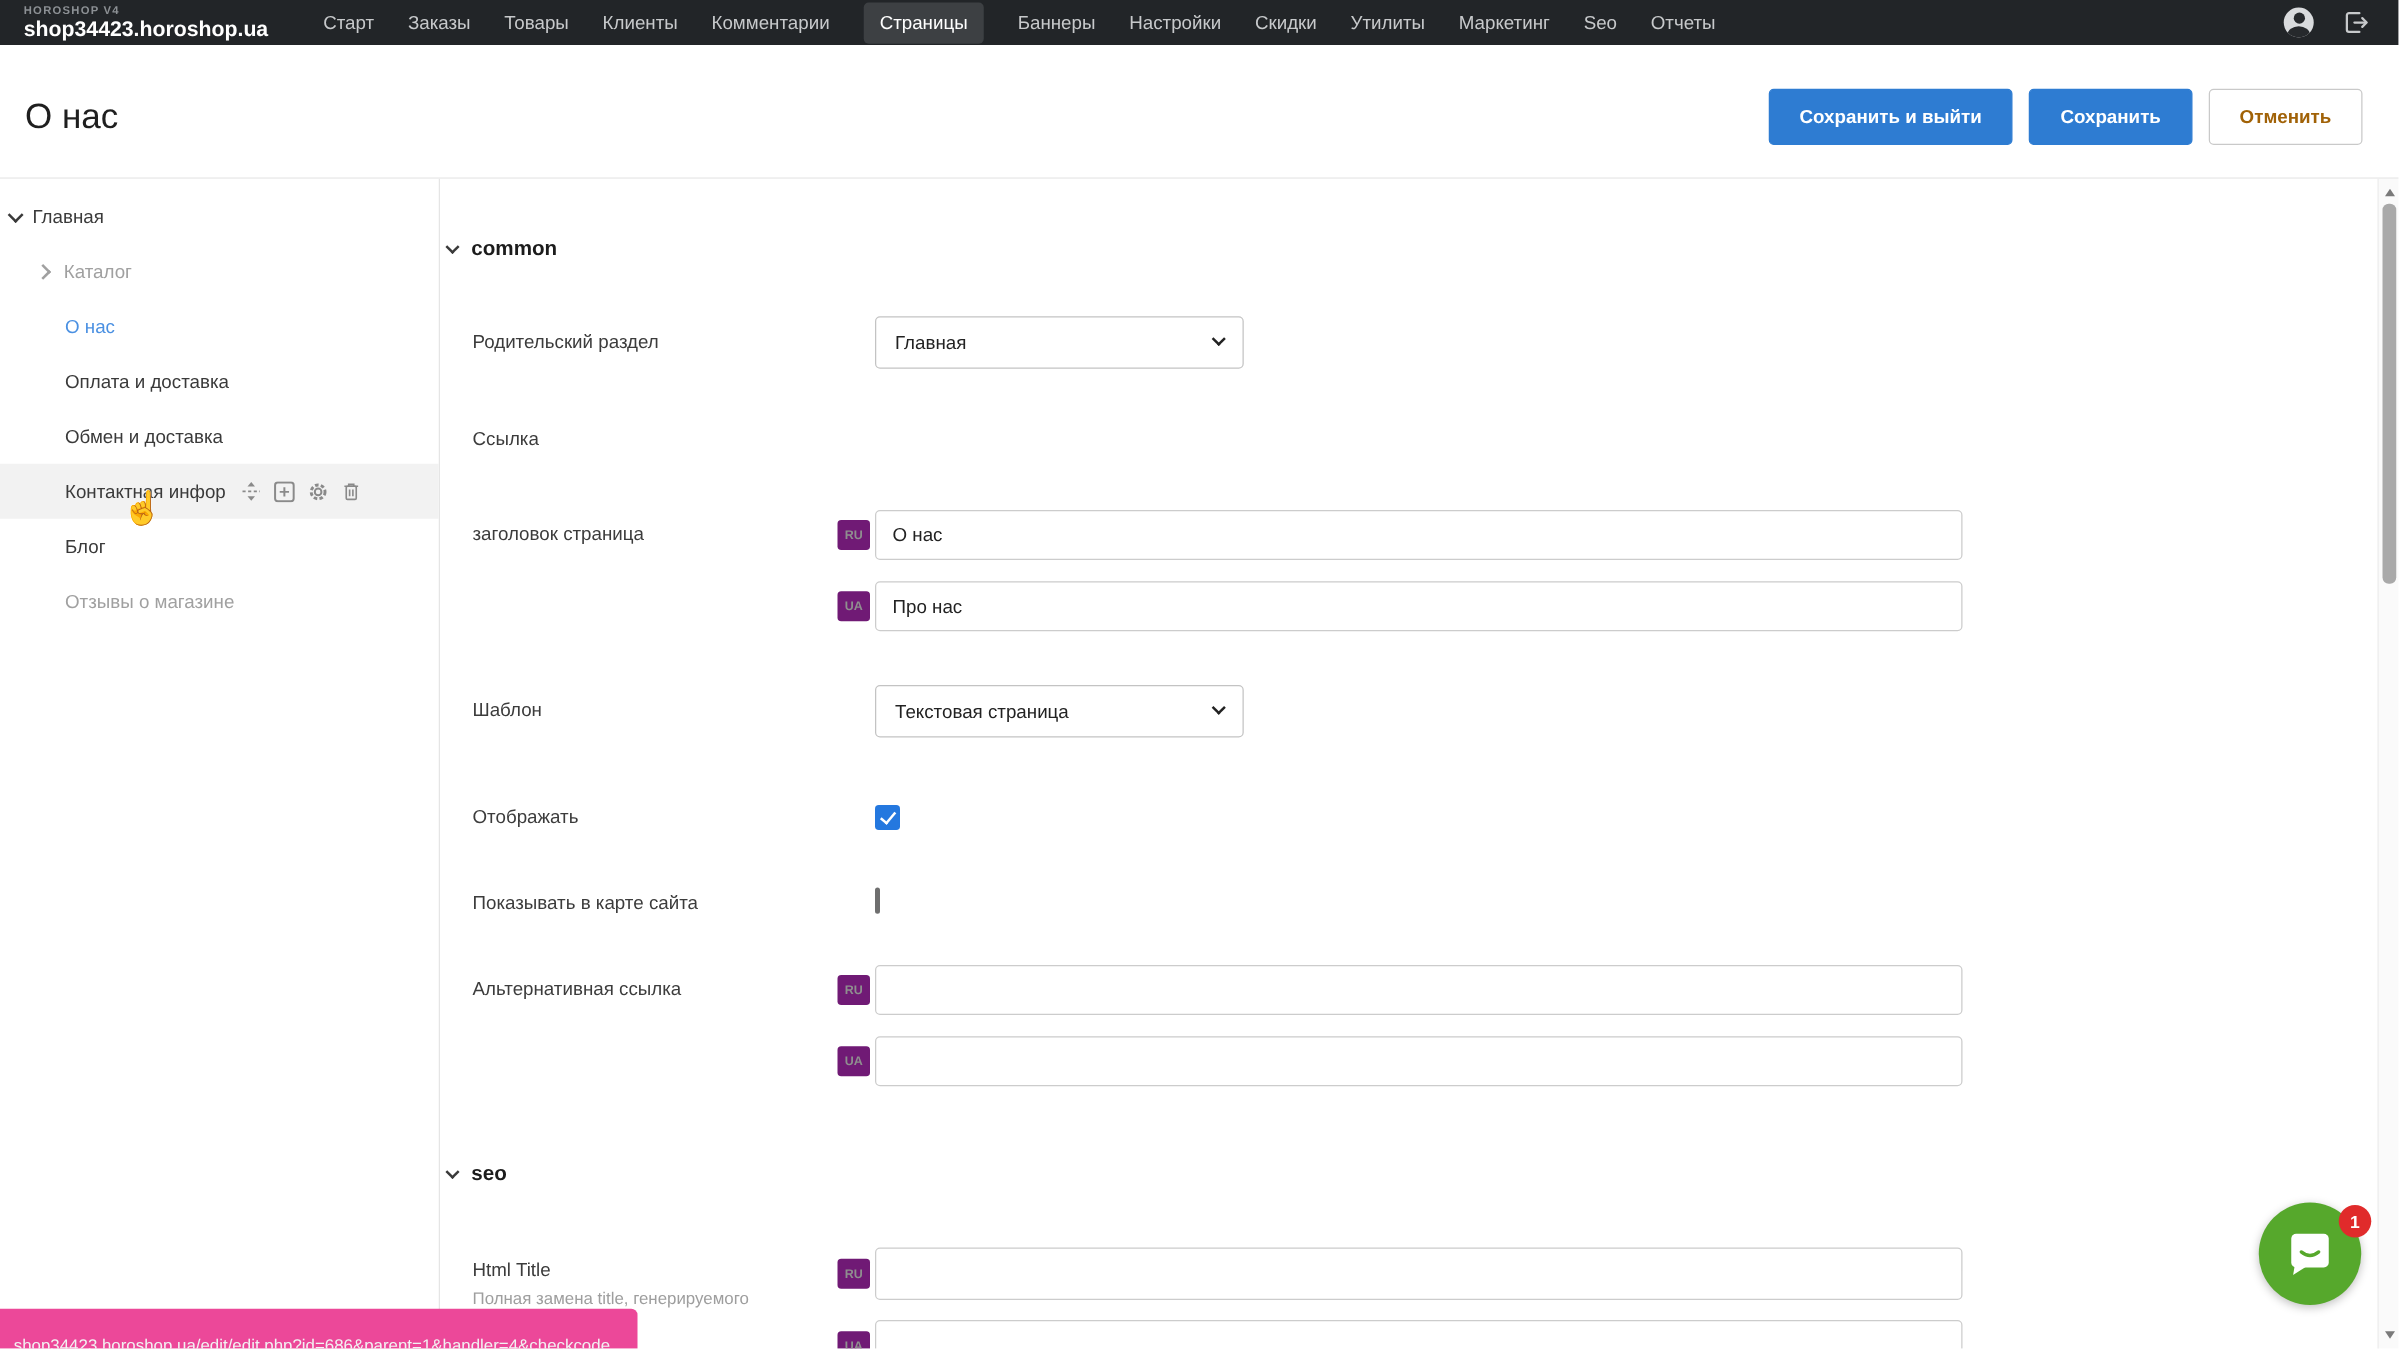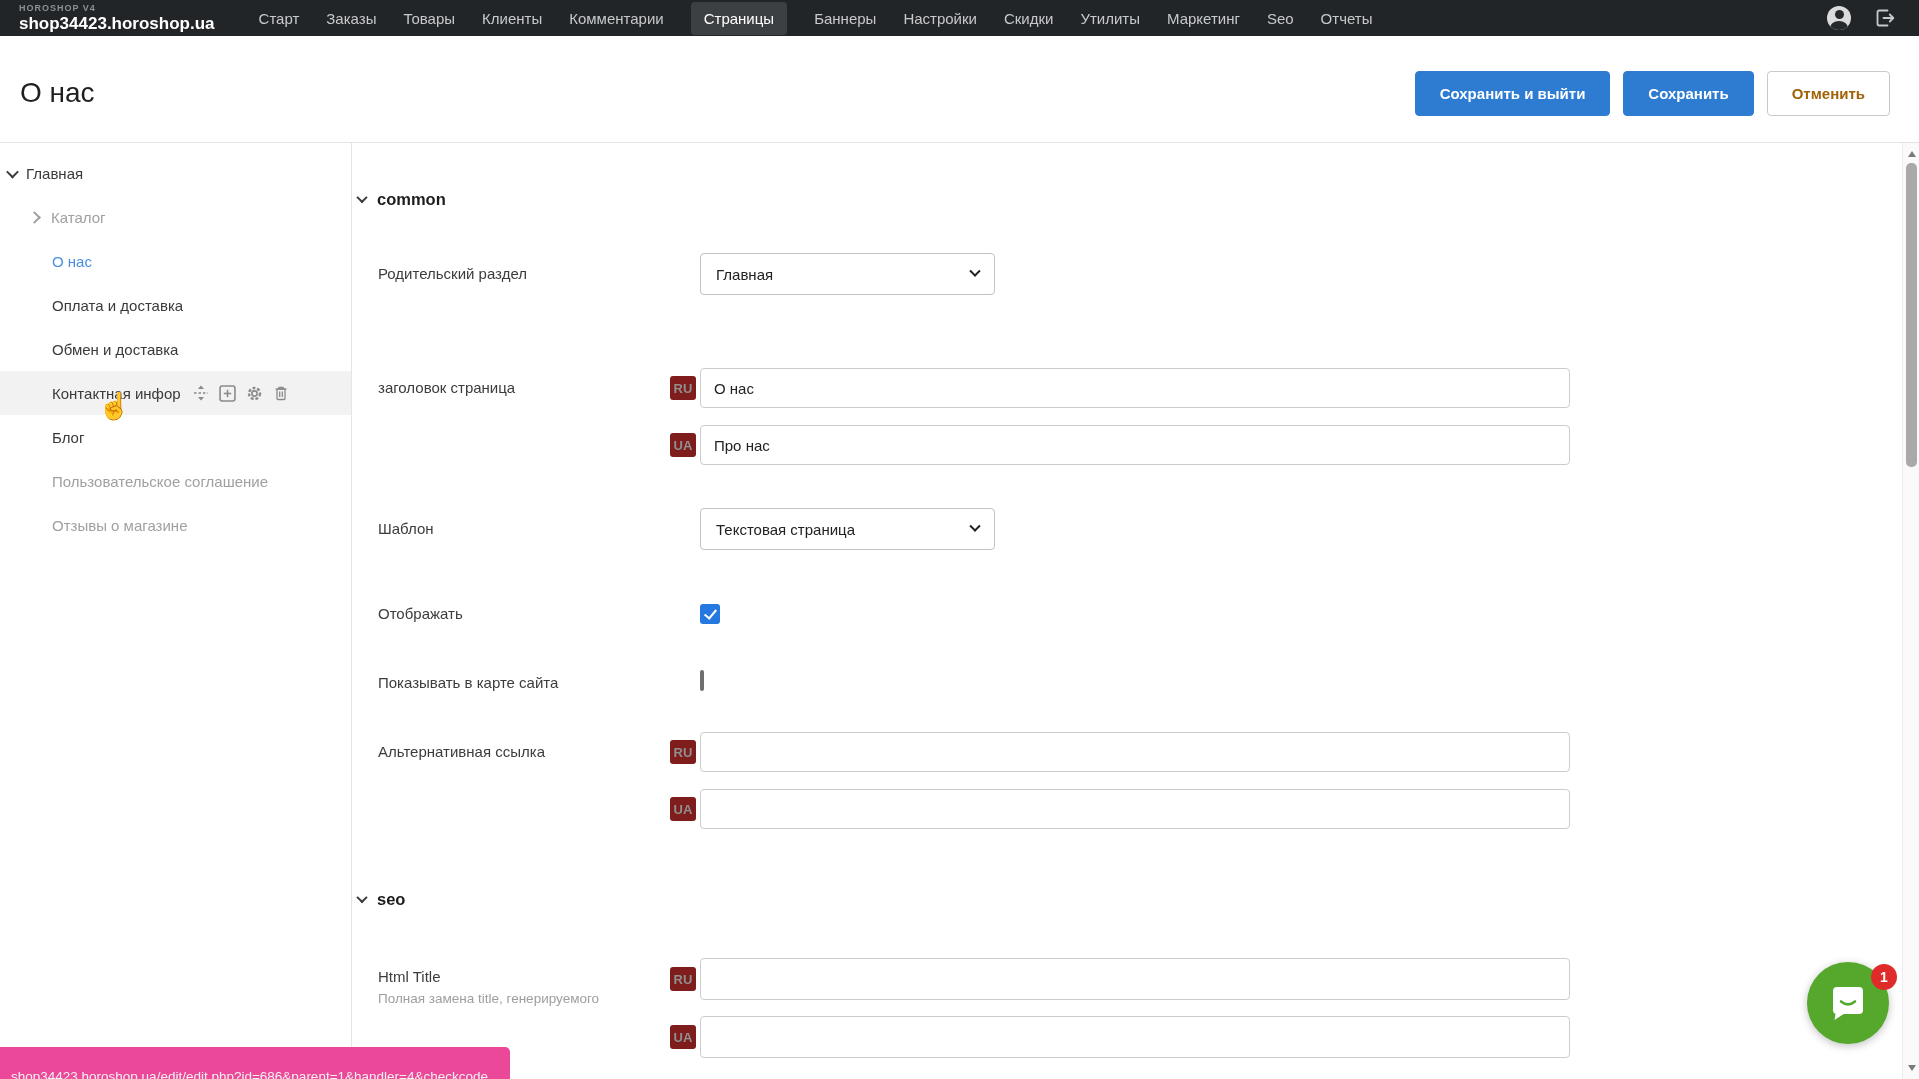--- a/index.html
+++ b/index.html
@@ -70,22 +70,22 @@
   .lh22 { line-height:22px; }
 
   .select { width:295px; height:42px; border:1px solid #c3c3c3; border-radius:4px; background:#fff;
             display:flex; align-items:center; justify-content:space-between; padding:0 15px;
             font-size:15px; color:#222; cursor:pointer; }
   .sel-chev { width:8px; height:8px; border-right:2.2px solid #222; border-bottom:2.2px solid #222;
               transform:rotate(45deg) translate(-2px,-2px); }
 
   .lang-line { position:relative; display:flex; align-items:center; height:40px; }
   .lang-line + .lang-line { margin-top:17px; }
-  .lang-tag { position:absolute; left:-30px; width:26px; height:24px; background:#7f1d1d;
-              border-radius:3px; font-size:13px; font-weight:700; color:#8f8f8f;
+  .lang-tag { position:absolute; left:-30px; width:26px; height:24px; background:#701a75;
+              border-radius:3px; font-size:10px; font-weight:700; color:#8f8f8f;
               display:flex; align-items:center; justify-content:center; }
   .tinput { width:870px; height:40px; border:1px solid #ccc; border-radius:4px; padding:0 13px;
             font-size:15px; color:#222; font-family:"Liberation Sans", sans-serif; outline:none; }
   .tinput.h42 { height:42px; }
 
   .link-line { display:flex; align-items:center; height:40px; }
   .link-path { font-size:15px; color:#333; margin-right:16px; }
   .mini-btn { height:38px; padding:0 16px; background:#fff; border:1px solid #ccc; border-radius:4px;
               font-size:15px; color:#2b2b2b; cursor:pointer; margin-right:11px;
               font-family:"Liberation Sans", sans-serif; }
@@ -215,23 +215,20 @@
           <line x1="6.7" y1="6.5" x2="6.7" y2="12"></line>
             <line x1="9.3" y1="6.5" x2="9.3" y2="12"></line>
         </svg>
       </span>
       <span class="hand-cursor">☝</span>
     </div>
     <div class="tree-row lvl1">
       <span>Блог</span>
     </div>
     <div class="tree-row lvl1 muted">
-      <span>Пользовательское соглашение</span>
-    </div>
-    <div class="tree-row lvl1 muted">
       <span>Отзывы о магазине</span>
     </div>
   </aside>
 
   <main class="content">
 
     <div class="section-header">
       <span class="chev down"></span>
       <span class="section-title">common</span>
     </div>
@@ -240,20 +237,21 @@
       <div class="flabel lh42">Родительский раздел</div>
       <div class="fcontrol">
         <div class="select">
           <span>Главная</span>
           <span class="sel-chev"></span>
         </div>
       </div>
     </div>
 
     <div class="form-row mt37">
+      <div class="flabel lh40">Ссылка</div>
     </div>
 
     <div class="form-row mt36">
       <div class="flabel lh40">заголовок страница</div>
       <div class="fcontrol">
         <div class="lang-line">
           <span class="lang-tag">RU</span>
           <input class="tinput" value="О нас" style="">
         </div>
         <div class="lang-line">

